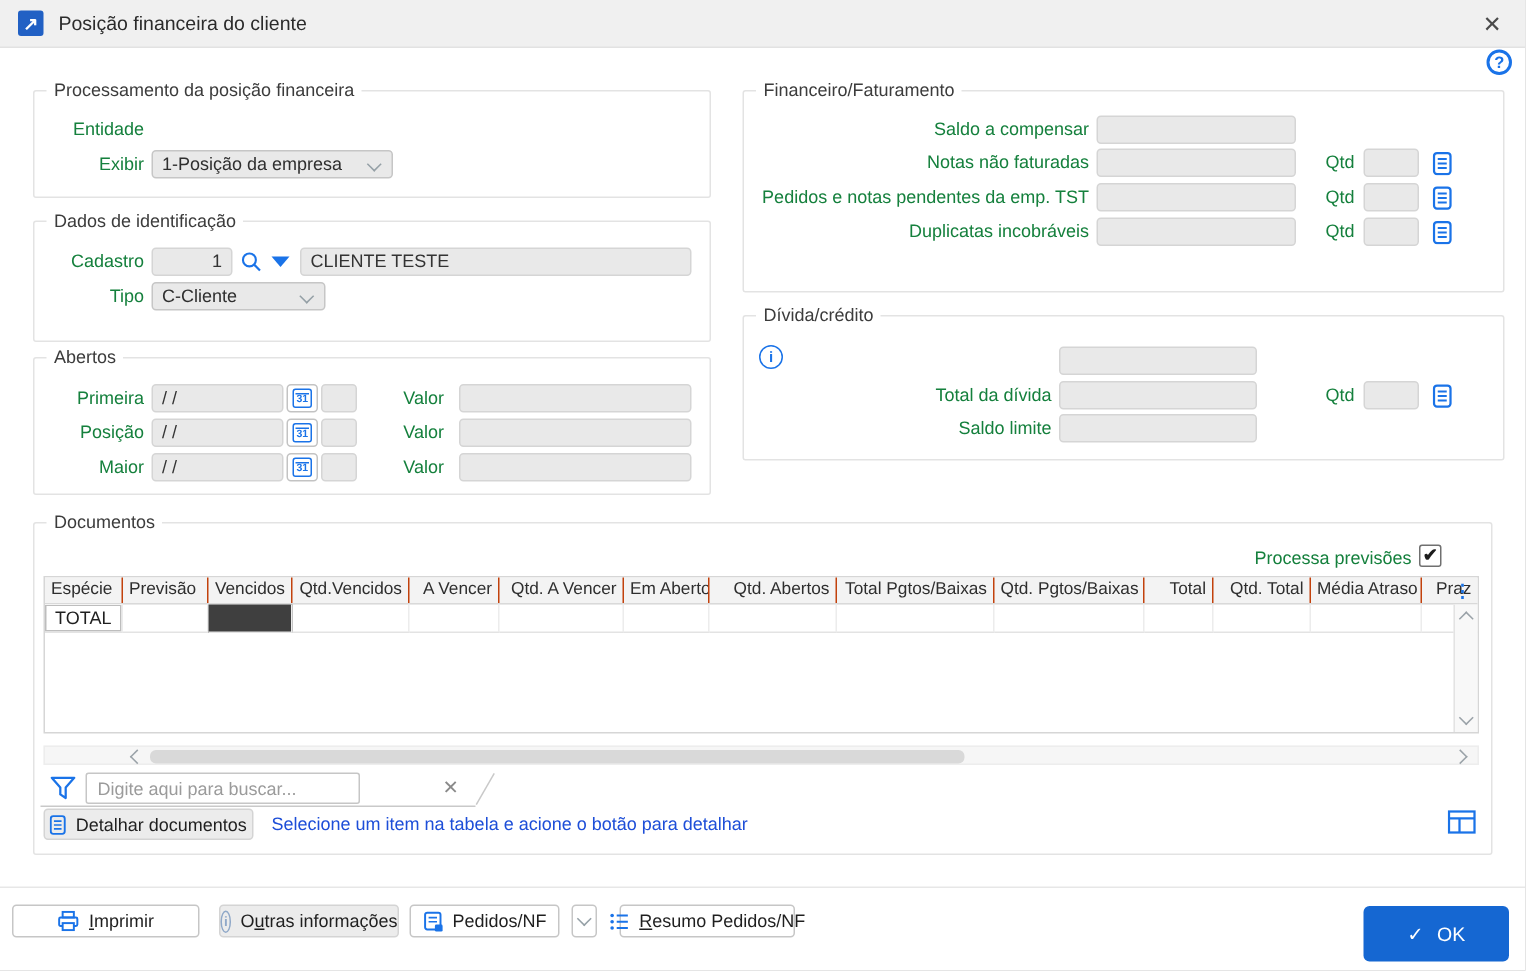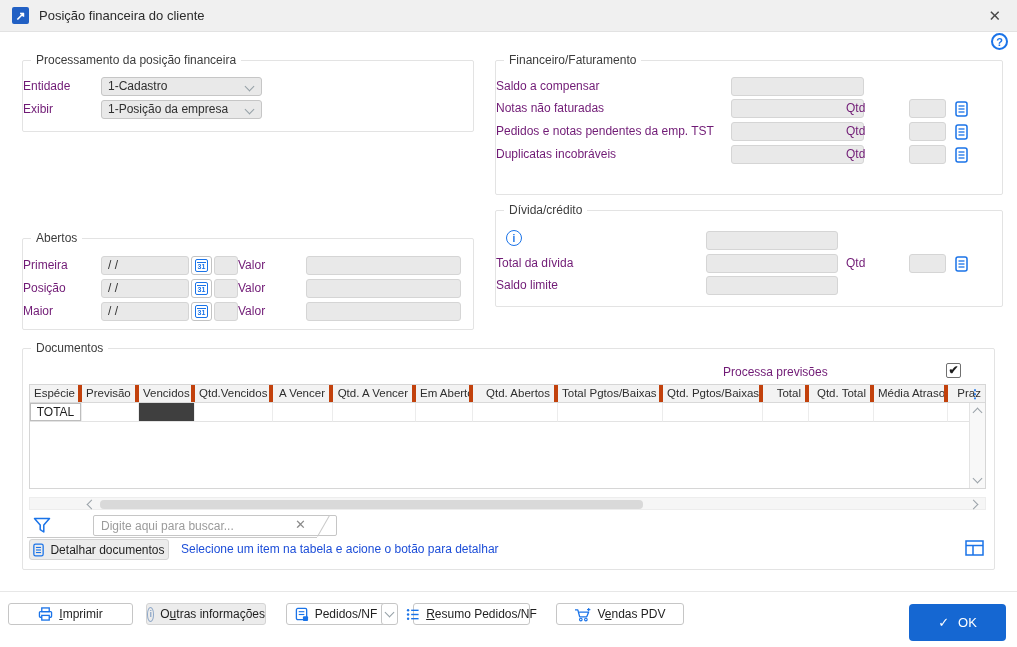--- a/index.html
+++ b/index.html
@@ -12,36 +12,36 @@
   .appicon{width:17px;height:17px;background:#2160c4;border-radius:2px;color:#fff;display:flex;align-items:center;justify-content:center;font-size:12px;font-weight:bold}
   .wtitle{font-size:13px;color:#2b2b2b}
   .close{margin-left:auto;font-size:15px;color:#4a4a4a;padding:0 4px;cursor:default}
   .help{position:absolute;top:33px;right:9px;width:17px;height:17px;border:2px solid #1a73e8;border-radius:50%;color:#1a73e8;font-size:11px;font-weight:bold;display:flex;align-items:center;justify-content:center}
 
   
   .group{position:absolute;border:1px solid #e3e3e3;border-radius:2px}
   .gtitle{position:absolute;top:-8px;left:8px;background:#fff;padding:0 5px;color:#3c3c3c;white-space:nowrap}
 
   
-  .lbl{position:absolute;text-align:left;white-space:nowrap;color:#701a75;line-height:19px}
+  .lbl{position:absolute;text-align:right;white-space:nowrap;color:#15803d;line-height:19px}
   .fld{position:absolute;height:19px;background:#e9e9e9;border:1px solid #d5d5d5;border-radius:3px;line-height:17px;padding:0 6px;color:#333;overflow:hidden;white-space:nowrap}
   .fld.num{text-align:right}
   .sel{position:absolute;height:19px;background:#e9e9e9;border:1px solid #c6c6c6;border-radius:3px;line-height:17px;padding:0 20px 0 6px;color:#2f2f2f;white-space:nowrap;overflow:hidden}
   .cv{position:absolute;right:8px;top:5px;width:7px;height:7px;border-right:1.5px solid #95a0a6;border-bottom:1.5px solid #95a0a6;transform:rotate(45deg)}
   .tri{position:absolute;width:0;height:0;border-left:6px solid transparent;border-right:6px solid transparent;border-top:7px solid #1a73e8}
   .calbtn{position:absolute;width:21px;height:19px;background:#fff;border:1px solid #c3c3c3;border-radius:3px;display:flex;align-items:center;justify-content:center}
   .calg{width:13px;height:13px;border:1.5px solid #1a73e8;border-radius:2px;font-size:7px;font-weight:bold;color:#1a73e8;display:flex;align-items:flex-end;justify-content:center;position:relative;line-height:8px}
   .calg:before{content:"";position:absolute;top:2px;left:1px;right:1px;border-top:1.5px solid #1a73e8}
   .iconbtn{position:absolute;display:flex;align-items:center;justify-content:center}
   .infoc{position:absolute;width:16px;height:16px;border:1.6px solid #1a73e8;border-radius:50%;color:#1a73e8;font-size:10px;font-weight:bold;display:flex;align-items:center;justify-content:center}
 
   
   .tbl{position:absolute;background:#fff;border:1px solid #d6d6d6}
   .thead{display:flex;height:18px;background:#f3f3f3;border-bottom:1px solid #d9d9d9;width:100%}
-  .th{font-size:11.5px;line-height:17px;padding:0 4px;border-right:4px solid #c2410c;white-space:nowrap;overflow:hidden;color:#2e2e2e}
+  .th{font-size:11.5px;line-height:17px;padding:0 4px;border-right:1px solid #c2410c;white-space:nowrap;overflow:hidden;color:#2e2e2e}
   .trow{display:flex;height:19px}
   .td{border-right:1px solid #ececec;border-bottom:1px solid #e3e3e3;line-height:18px;padding:0 4px;white-space:nowrap;overflow:hidden}
   .ar{text-align:right}
   .c0{width:52px}.c1{width:57px}.c2{width:56px}.c3{width:78px}.c4{width:60px}.c5{width:83px}
   .c6{width:57px}.c7{width:85px}.c8{width:105px}.c9{width:100px}.c10{width:46px}.c11{width:65px}
   .c12{width:74px}.c13{flex:1 1 auto;min-width:0}
   .td-total{text-align:center;box-shadow:inset 0 0 0 1px #bdbdbd;background:#fff;color:#1f1f1f}
   .td-sel{background:#3f3f3f}
   .colmenu{position:absolute;top:1px;right:4px;color:#1a73e8;font-size:12px;font-weight:bold;line-height:16px}
   .vsb{position:absolute;top:18px;right:0;bottom:0;width:16px;background:#f8f8f8;border-left:1px solid #e3e3e3}
@@ -80,31 +80,45 @@
         <span>↗</span>
       </div>
     <span class="wtitle">Posição financeira do cliente</span>
     <span class="close">✕</span>
   </div>
   <div class="help">?</div>
 
   <div class="group" style="left:22px;top:60px;width:452px;height:72px">
     <span class="gtitle">Processamento da posição financeira</span>
     <span class="lbl" style="left:0;top:16px;width:73px">Entidade</span>
-    <div class="sel" style="left:78px;top:16px;width:161px">
-      <span>1-Cadastro</span>
-      <i class="cv"></i>
-    </div>
     <span class="lbl" style="left:0;top:39px;width:73px">Exibir</span>
     <div class="sel" style="left:78px;top:39px;width:161px">
       <span>1-Posição da empresa</span>
       <i class="cv"></i>
     </div>
   </div>
 
+  <div class="group" style="left:22px;top:147px;width:452px;height:81px">
+    <span class="gtitle">Dados de identificação</span>
+    <span class="lbl" style="left:0;top:17px;width:73px">Cadastro</span>
+    <div class="fld num" style="left:78px;top:17px;width:54px">1</div>
+    <span class="iconbtn" style="left:136px;top:17px;width:17px;height:19px">
+      <svg width="15" height="15" viewBox="0 0 16 16">
+          <circle cx="6.7" cy="6.7" r="4.6" fill="none" stroke="#1a73e8" stroke-width="1.5"></circle>
+          <line x1="10.2" y1="10.2" x2="14.2" y2="14.2" stroke="#1a73e8" stroke-width="1.6"></line>
+        </svg>
+    </span>
+    <i class="tri" style="left:158px;top:23px"></i>
+    <div class="fld" style="left:177px;top:17px;width:261px">CLIENTE TESTE</div>
+    <span class="lbl" style="left:0;top:40px;width:73px">Tipo</span>
+    <div class="sel" style="left:78px;top:40px;width:116px">
+      <span>C-Cliente</span>
+      <i class="cv"></i>
+    </div>
+  </div>
 
   <div class="group" style="left:22px;top:238px;width:452px;height:92px">
     <span class="gtitle">Abertos</span>
 
     <span class="lbl" style="left:0;top:17px;width:73px">Primeira</span>
     <div class="fld" style="left:78px;top:17px;width:88px">/ /</div>
     <div class="calbtn" style="left:168px;top:17px">
         <span class="calg">31</span>
       </div>
     <div class="fld" style="left:191px;top:17px;width:24px"></div>
@@ -251,21 +265,21 @@
       <i class="chev left" style="position:absolute;left:58px;top:3px"></i>
       <div class="hthumb" style="left:70px;width:543px"></div>
       <i class="chev right" style="position:absolute;right:8px;top:3px"></i>
     </div>
 
     <span class="iconbtn" style="left:9px;top:166px;width:20px;height:21px">
       <svg width="18" height="17" viewBox="0 0 18 17">
           <path d="M1.5,1.5 H16.5 L10.8,8 V15 L7.2,12.6 V8 Z" fill="#fff" stroke="#1a73e8" stroke-width="1.5" stroke-linejoin="round"></path>
         </svg>
     </span>
-    <input class="searchinput" style="left: 34px; top: 166px; width: 244px; margin-left: 36px;" placeholder="Digite aqui para buscar...">
+    <input class="searchinput" style="left: 34px; top: 166px; width: 183px;" placeholder="Digite aqui para buscar...">
     <span class="clearx" style="left:272px;top:168px">✕</span>
     <div class="tabline" style="left:4px;top:188px;width:290px"></div>
     <div class="tabdiag" style="left:300px;top:165px"></div>
 
     <div class="btn gray" style="left:6px;top:190px;width:140px;height:21px">
       <span>
         <svg width="11" height="14" viewBox="0 0 13 16">
             <rect x="1" y="1" width="11" height="14" rx="2" fill="none" stroke="#1a73e8" stroke-width="1.5"></rect>
             <line x1="3.5" y1="5" x2="9.5" y2="5" stroke="#1a73e8" stroke-width="1.3"></line>
             <line x1="3.5" y1="8" x2="9.5" y2="8" stroke="#1a73e8" stroke-width="1.3"></line>
@@ -295,21 +309,21 @@
         </svg>
     </span>
     <span class="btnlabel"><span></span><span class="ul">I</span><span>mprimir</span></span>
   </div>
 
   <div class="btn gray" style="left:146px;top:603px;width:120px">
     <span class="infosm">i</span>
     <span class="btnlabel"><span>O</span><span class="ul">u</span><span>tras informações</span></span>
   </div>
 
-  <div class="btn" style="left:286px;top:603px;width:100px">
+  <div class="btn" style="left:273px;top:603px;width:100px">
     <span>
       <svg width="14" height="15" viewBox="0 0 15 16">
           <rect x="1.5" y="1.5" width="11" height="12" rx="1.5" fill="none" stroke="#1a73e8" stroke-width="1.4"></rect>
           <line x1="4" y1="5" x2="10" y2="5" stroke="#1a73e8" stroke-width="1.2"></line>
           <line x1="4" y1="8" x2="10" y2="8" stroke="#1a73e8" stroke-width="1.2"></line>
           <rect x="8.5" y="10" width="5.5" height="5" rx="1" fill="#1a73e8"></rect>
         </svg>
     </span>
     <span class="btnlabel"><span></span><span class="ul"></span><span>Pedidos/NF</span></span>
   </div>
@@ -324,31 +338,19 @@
           <circle cx="2.2" cy="7" r="1.3" fill="#1a73e8"></circle>
           <circle cx="2.2" cy="11.5" r="1.3" fill="#1a73e8"></circle>
           <line x1="5.5" y1="2.5" x2="13.5" y2="2.5" stroke="#1a73e8" stroke-width="1.5"></line>
           <line x1="5.5" y1="7" x2="13.5" y2="7" stroke="#1a73e8" stroke-width="1.5"></line>
           <line x1="5.5" y1="11.5" x2="13.5" y2="11.5" stroke="#1a73e8" stroke-width="1.5"></line>
         </svg>
     </span>
     <span class="btnlabel"><span></span><span class="ul">R</span><span>esumo Pedidos/NF</span></span>
   </div>
 
-  <div class="btn" style="left:556px;top:603px;width:128px">
-    <span>
-      <svg width="17" height="15" viewBox="0 0 18 16">
-          <path d="M1,3 H4 L6,10.5 H13.5 L15.5,5.5 H5.5" fill="none" stroke="#1a73e8" stroke-width="1.4" stroke-linejoin="round"></path>
-          <circle cx="7.2" cy="13.4" r="1.4" fill="none" stroke="#1a73e8" stroke-width="1.2"></circle>
-          <circle cx="12.6" cy="13.4" r="1.4" fill="none" stroke="#1a73e8" stroke-width="1.2"></circle>
-          <line x1="15.6" y1="1" x2="15.6" y2="4.6" stroke="#1a73e8" stroke-width="1.2"></line>
-          <line x1="13.8" y1="2.8" x2="17.4" y2="2.8" stroke="#1a73e8" stroke-width="1.2"></line>
-        </svg>
-    </span>
-    <span class="btnlabel"><span>V</span><span class="ul">e</span><span>ndas PDV</span></span>
-  </div>
 
   <div class="okbtn">
     <span>✓</span>
     <span>OK</span>
   </div>
 
 </div>
 
 </body></html>

